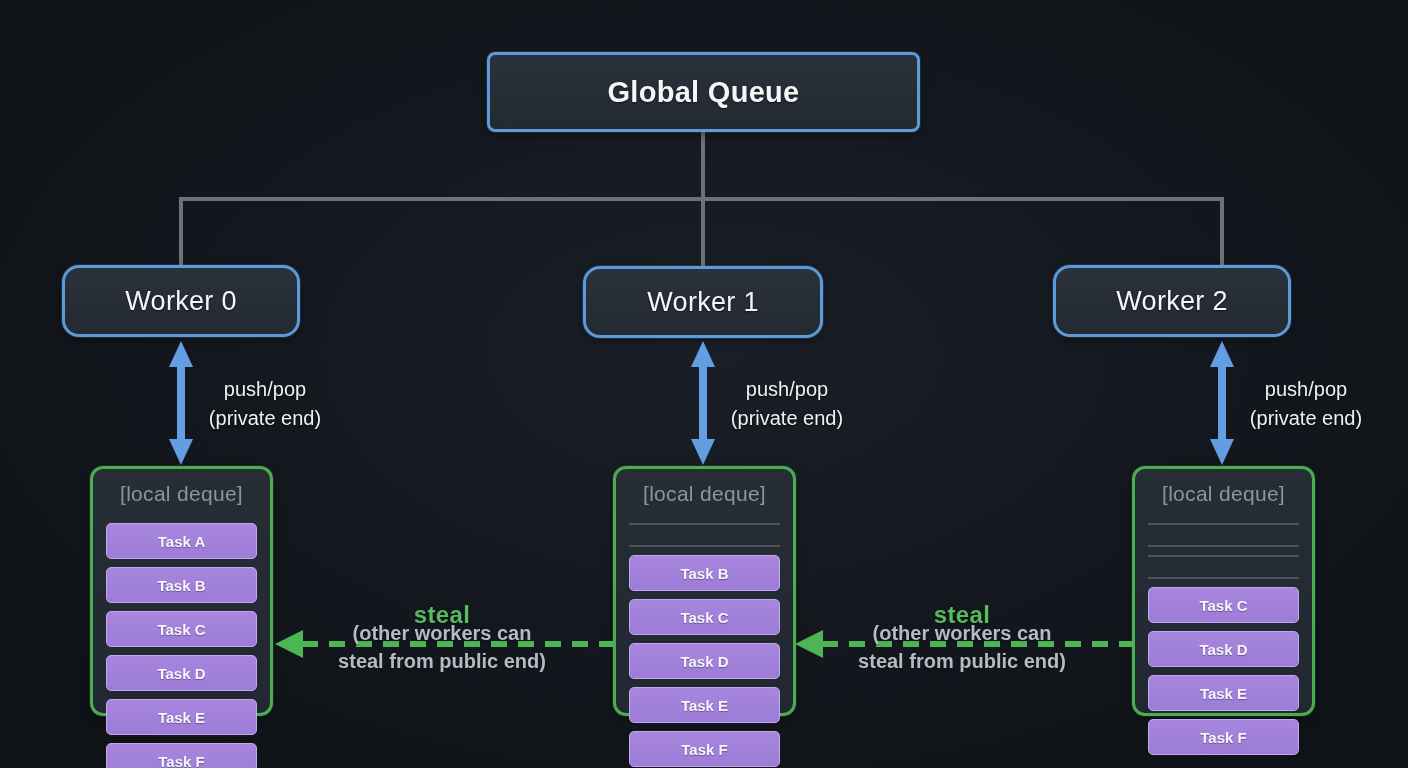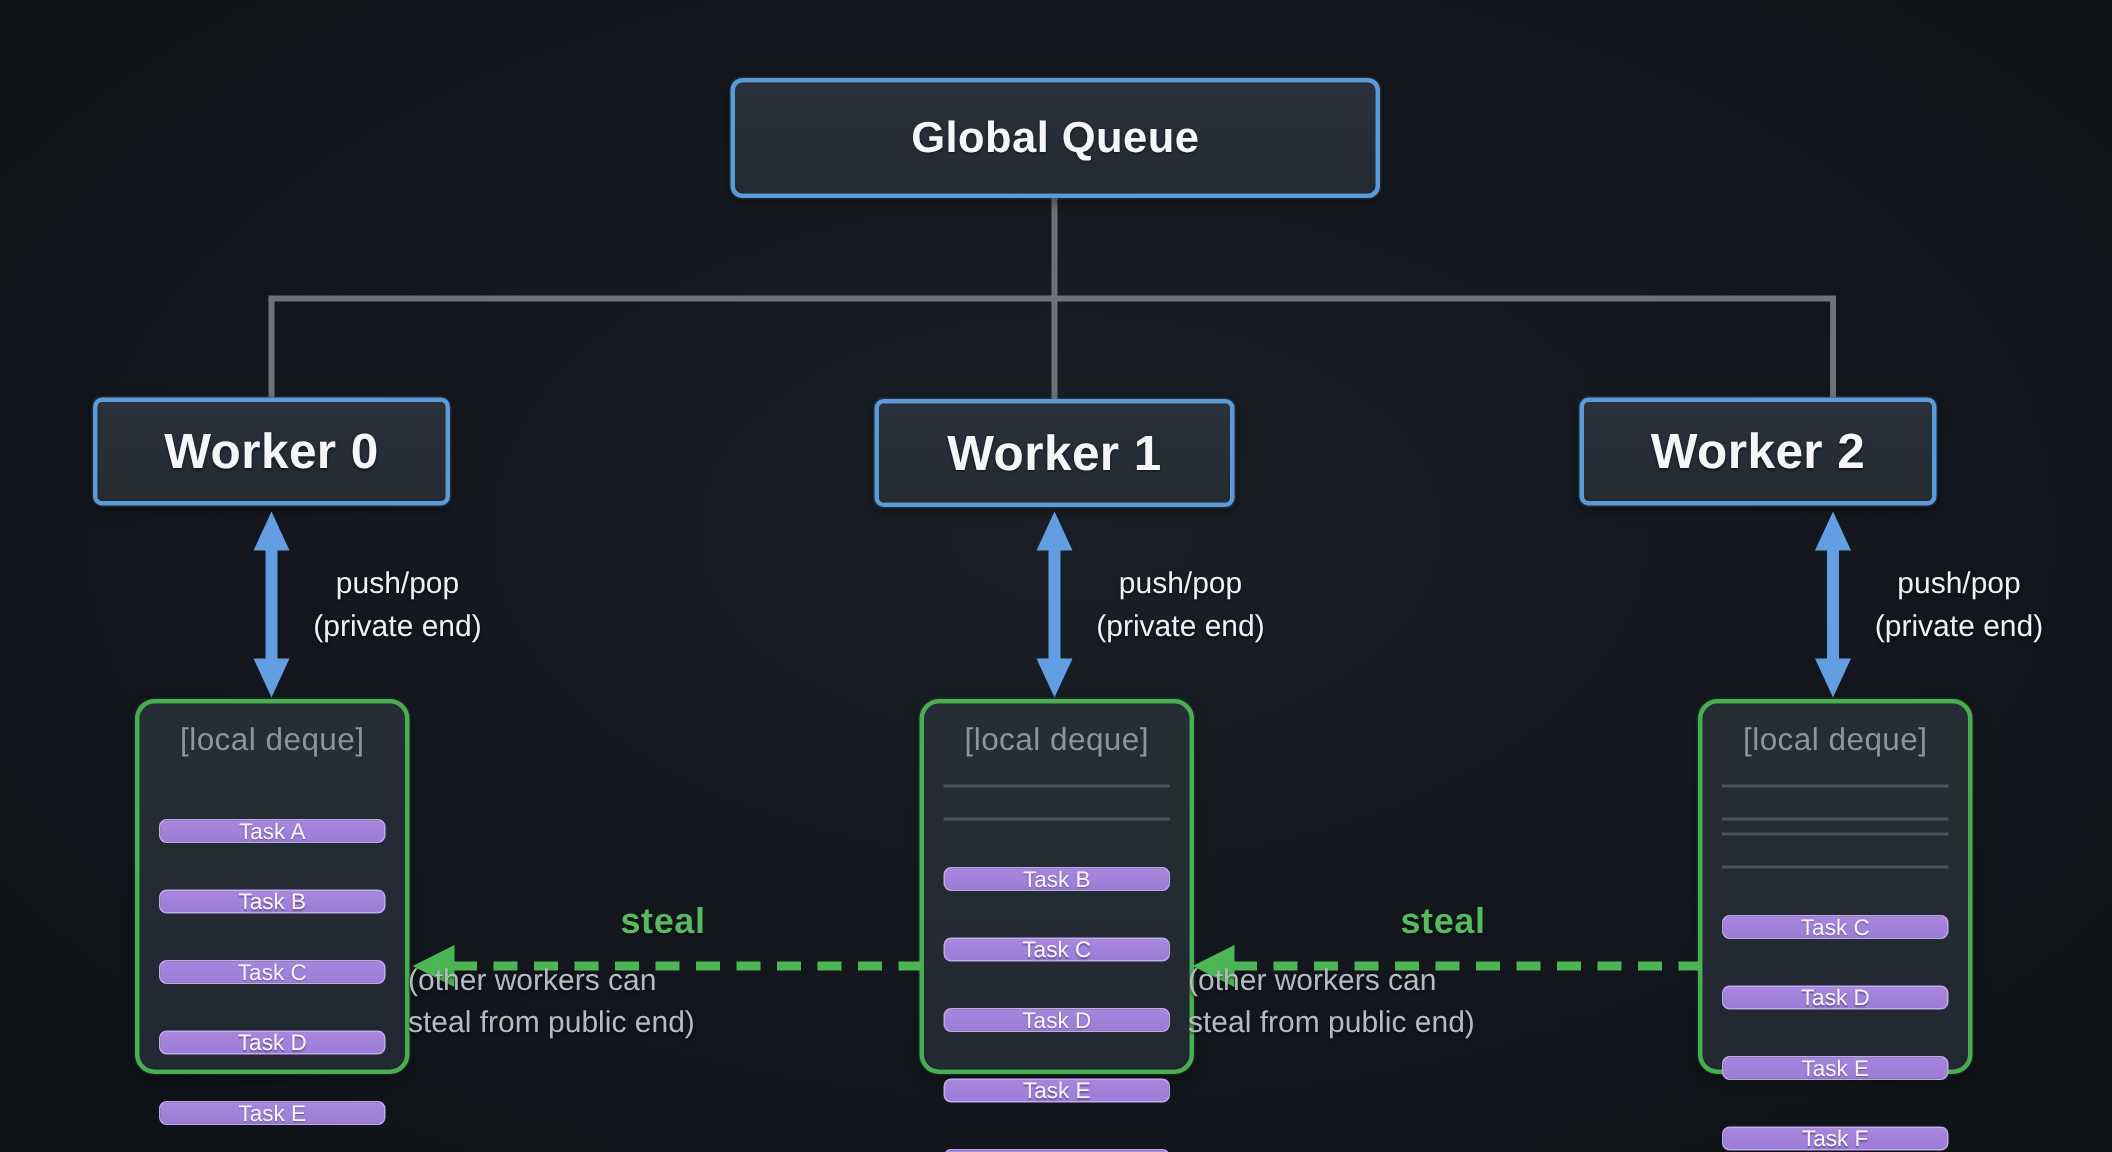--- a/index.html
+++ b/index.html
@@ -19,21 +19,21 @@
 
   
   .node{
     position:absolute;display:flex;align-items:center;justify-content:center;
     box-sizing:border-box;border:3px solid var(--accent-blue,#5d9ad8);border-radius:8px;
     background:linear-gradient(180deg,#2a313a 0%,#242a32 100%);
     color:#f4f6f8;box-shadow:0 0 0 1px rgba(90,150,215,.18),0 3px 8px rgba(0,0,0,.4);
     text-shadow:0 1px 2px rgba(0,0,0,.55);
   }
   .node.global{left:487px;top:52px;width:433px;height:80px;font-size:29px;font-weight:600;letter-spacing:.3px;}
-  .node.worker{width:238px;height:72px;font-size:33px;font-weight:700;border-radius:6px;letter-spacing:.3px;}
+  .node.worker{width:238px;height:72px;font-size:27px;font-weight:400;border-radius:17px;letter-spacing:.3px;}
   .node.w0{left:62px;top:265px;}
   .node.w1{left:583px;top:266px;width:240px;}
   .node.w2{left:1053px;top:265px;}
 
   
   .varrow{position:absolute;width:28px;height:126px;top:340px;}
   .varrow.a0{left:167px;} .varrow.a1{left:689px;} .varrow.a2{left:1208px;}
 
   
   .pushpop{position:absolute;top:375px;width:200px;text-align:center;color:#eef1f4;
@@ -45,38 +45,38 @@
     position:absolute;top:466px;width:183px;height:250px;box-sizing:border-box;
     border:3px solid var(--accent-green,#4bad52);border-radius:13px;
     background:linear-gradient(180deg,#272d35 0%,#222831 100%);
     box-shadow:0 0 0 1px rgba(75,173,82,.15),0 3px 8px rgba(0,0,0,.4);
   }
   .deque.d0{left:90px;} .deque.d1{left:613px;} .deque.d2{left:1132px;}
   .deque-title{position:absolute;top:13px;left:0;right:0;text-align:center;
     color:#8e949e;font-size:21px;letter-spacing:.3px;}
   .slots{position:absolute;top:54px;left:13px;right:13px;display:flex;flex-direction:column;gap:8px;}
   .task{
-    height:16px;box-sizing:border-box;border-radius:5px;
+    height:36px;box-sizing:border-box;border-radius:5px;
     background:linear-gradient(180deg,var(--task-purple-light,#a886dd) 0%,var(--task-purple,#9c7cd8) 100%);
     border:1.5px solid var(--task-border,#c0a9ec);
     display:flex;align-items:center;justify-content:center;
-    color:#f8f5fd;font-size:15px;font-weight:400;text-shadow:0 1px 1px rgba(0,0,0,.35);margin-top:23px;
+    color:#f8f5fd;font-size:15px;font-weight:700;text-shadow:0 1px 1px rgba(0,0,0,.35);
   }
   .empty-slot{height:24px;box-sizing:border-box;
     border-top:2px solid #4c535c;border-bottom:2px solid #4c535c;}
 
   
   .steal-arrow{position:absolute;top:626px;width:340px;height:36px;}
   .steal-arrow.s0{left:274px;} .steal-arrow.s1{left:794px;}
   .steal-label{position:absolute;top:601px;width:300px;text-align:center;
     color:var(--steal-green,#58ba5f);font-size:24px;font-weight:600;letter-spacing:.4px;
     text-shadow:0 1px 2px rgba(0,0,0,.5);}
   .steal-label.s0{left:292px;} .steal-label.s1{left:812px;}
-  .steal-caption{position:absolute;top:640px;width:340px;
-    color:#b5bbc2;font-size:20px;line-height:28px;text-shadow:0 1px 2px rgba(0,0,0,.5);}
+  .steal-caption{position:absolute;top:619px;width:340px;text-align:center;
+    color:#b5bbc2;font-size:20px;line-height:28px;text-shadow:0 1px 2px rgba(0,0,0,.5);font-weight:bold;}
   .steal-caption.s0{left:272px;} .steal-caption.s1{left:792px;}
 </style>
 </head>
 <body>
 
 <div class="canvas">
 
   <div class="conn trunk"></div>
   <div class="conn hbar"></div>
   <div class="conn stub-l"></div>

